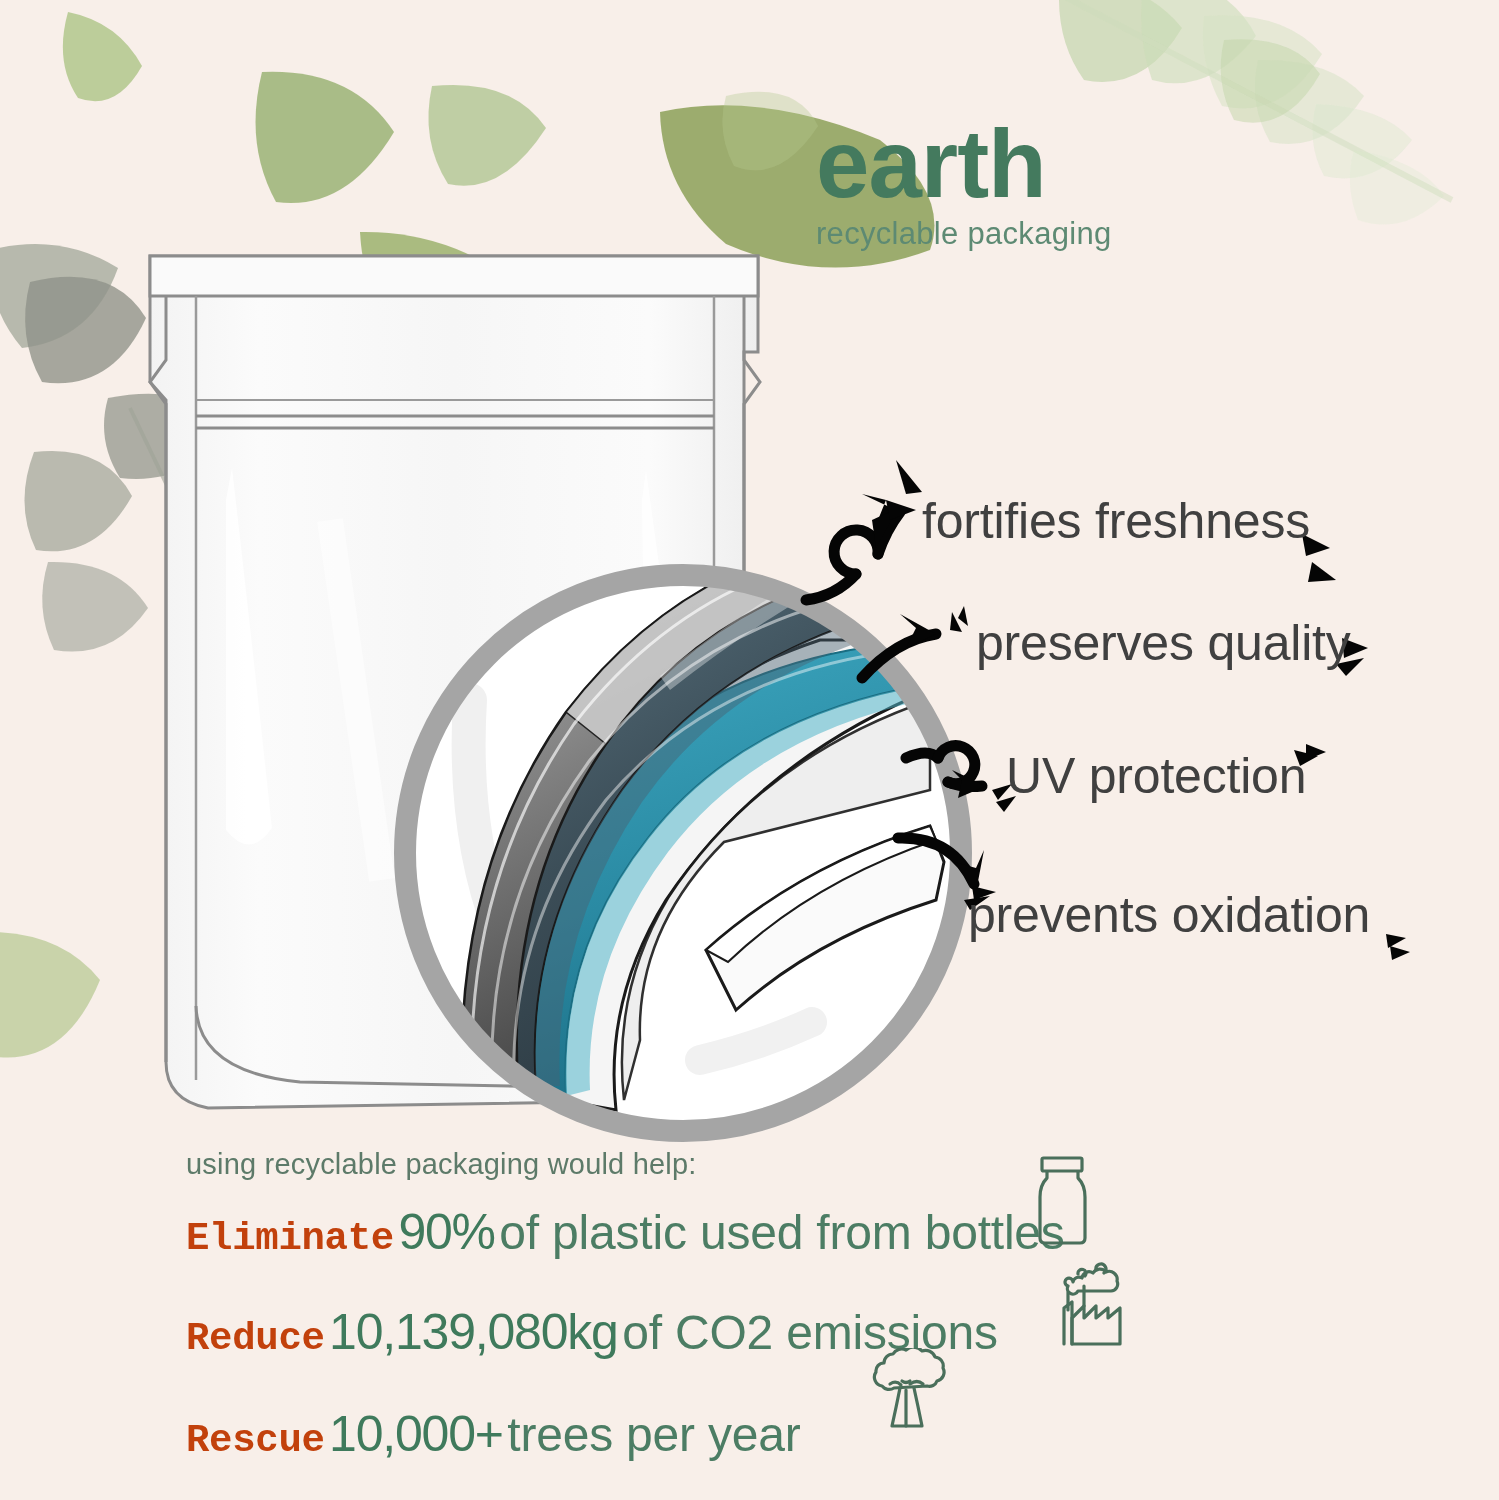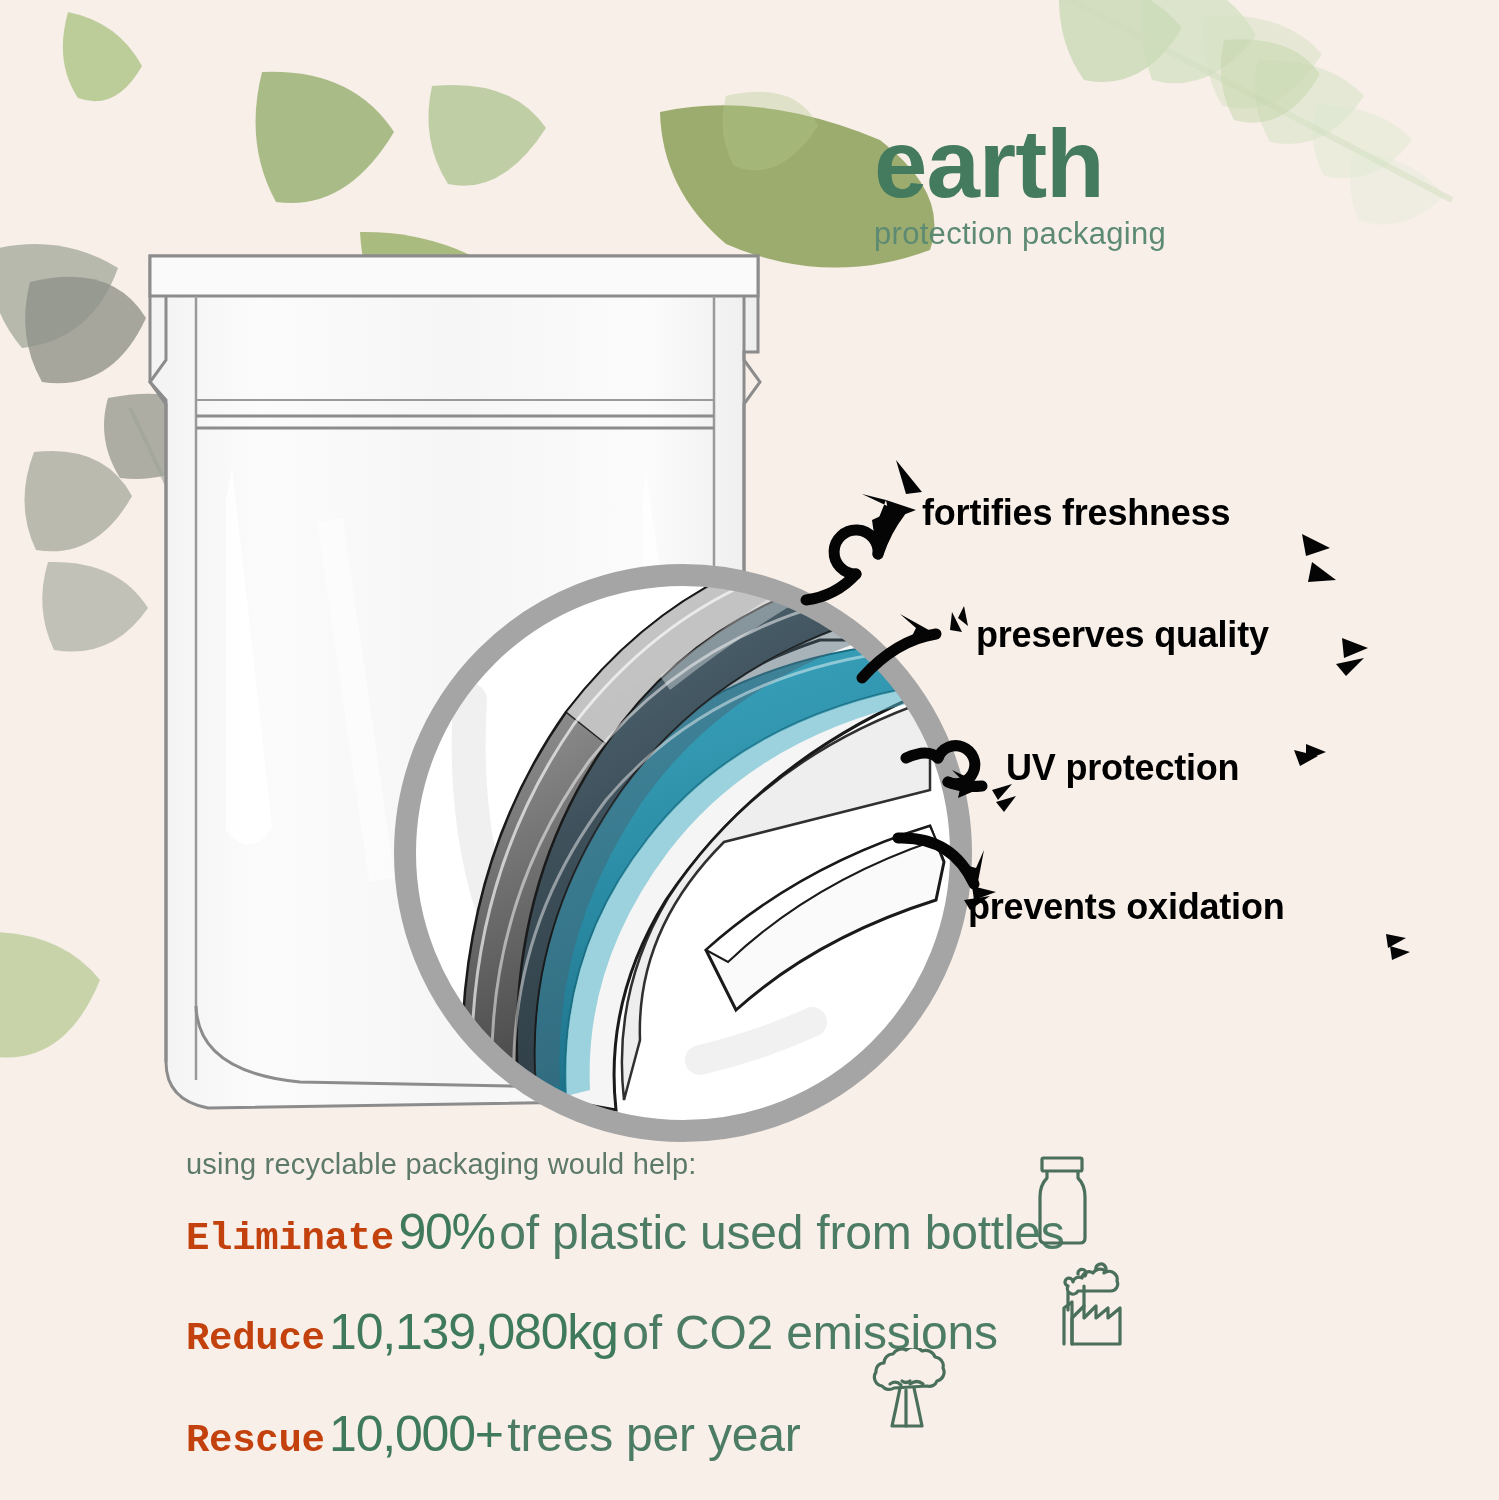--- a/index.html
+++ b/index.html
@@ -19,21 +19,21 @@
     position: absolute;
     top: 0; left: 0;
     width: 1499px;
     height: 1500px;
     pointer-events: none;
   }
 
   
   #headline {
     position: absolute;
-    left: 874px;
+    left: 816px;
     top: 120px;
     width: 600px;
   }
   #headline .h-line1 {
     font-size: 96px;
     font-weight: 700;
     color: #447a5e;
     line-height: 0.92;
     letter-spacing: -1px;
     margin: 0;
@@ -50,23 +50,23 @@
     font-size: 31px;
     font-weight: 400;
     color: #5d8a73;
     letter-spacing: 0.3px;
     margin-top: 8px;
   }
 
   
   .feature-label {
     position: absolute;
-    font-size: 36px;
-    font-weight: 700;
-    color: #000000;
+    font-size: 50px;
+    font-weight: 400;
+    color: #404040;
     white-space: nowrap;
     letter-spacing: -0.2px;
   }
   #feat-0 { left: 922px; top: 492px; }
   #feat-1 { left: 976px; top: 614px; }
   #feat-2 { left: 1006px; top: 747px; }
   #feat-3 { left: 968px; top: 886px; }
 
   
   #stats {
@@ -310,21 +310,21 @@
 
       <path d="M972 886 L996 892 L974 900 Z"></path>
       <path d="M964 900 L990 896 L970 910 Z"></path>
       <path d="M1386 934 L1406 938 L1388 948 Z"></path>
       <path d="M1390 946 L1410 952 L1392 960 Z"></path>
     </g>
   </svg>
 
   <div id="headline">
     <div class="h-line1">earth</div>
-    <div class="h-sub">protection packaging</div>
+    <div class="h-sub">recyclable packaging</div>
   </div>
 
   <div class="feature-label" id="feat-0">fortifies freshness</div>
   <div class="feature-label" id="feat-1">preserves quality</div>
   <div class="feature-label" id="feat-2">UV protection</div>
   <div class="feature-label" id="feat-3">prevents oxidation</div>
 
   <div id="stats">
     <div class="stats-intro">using recyclable packaging would help:</div>
 

